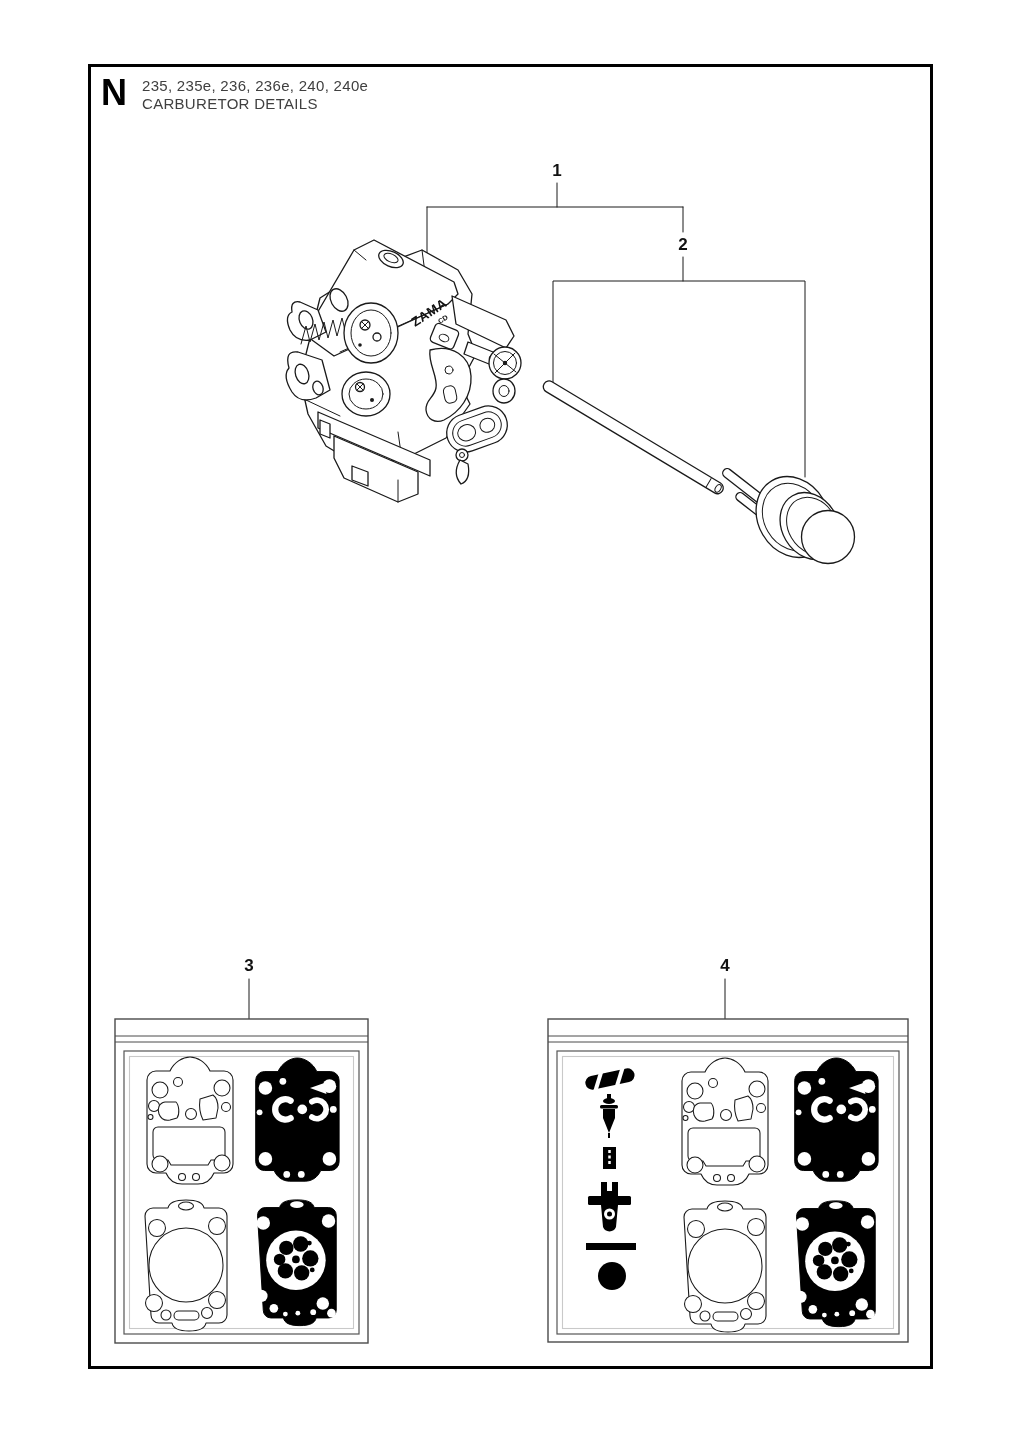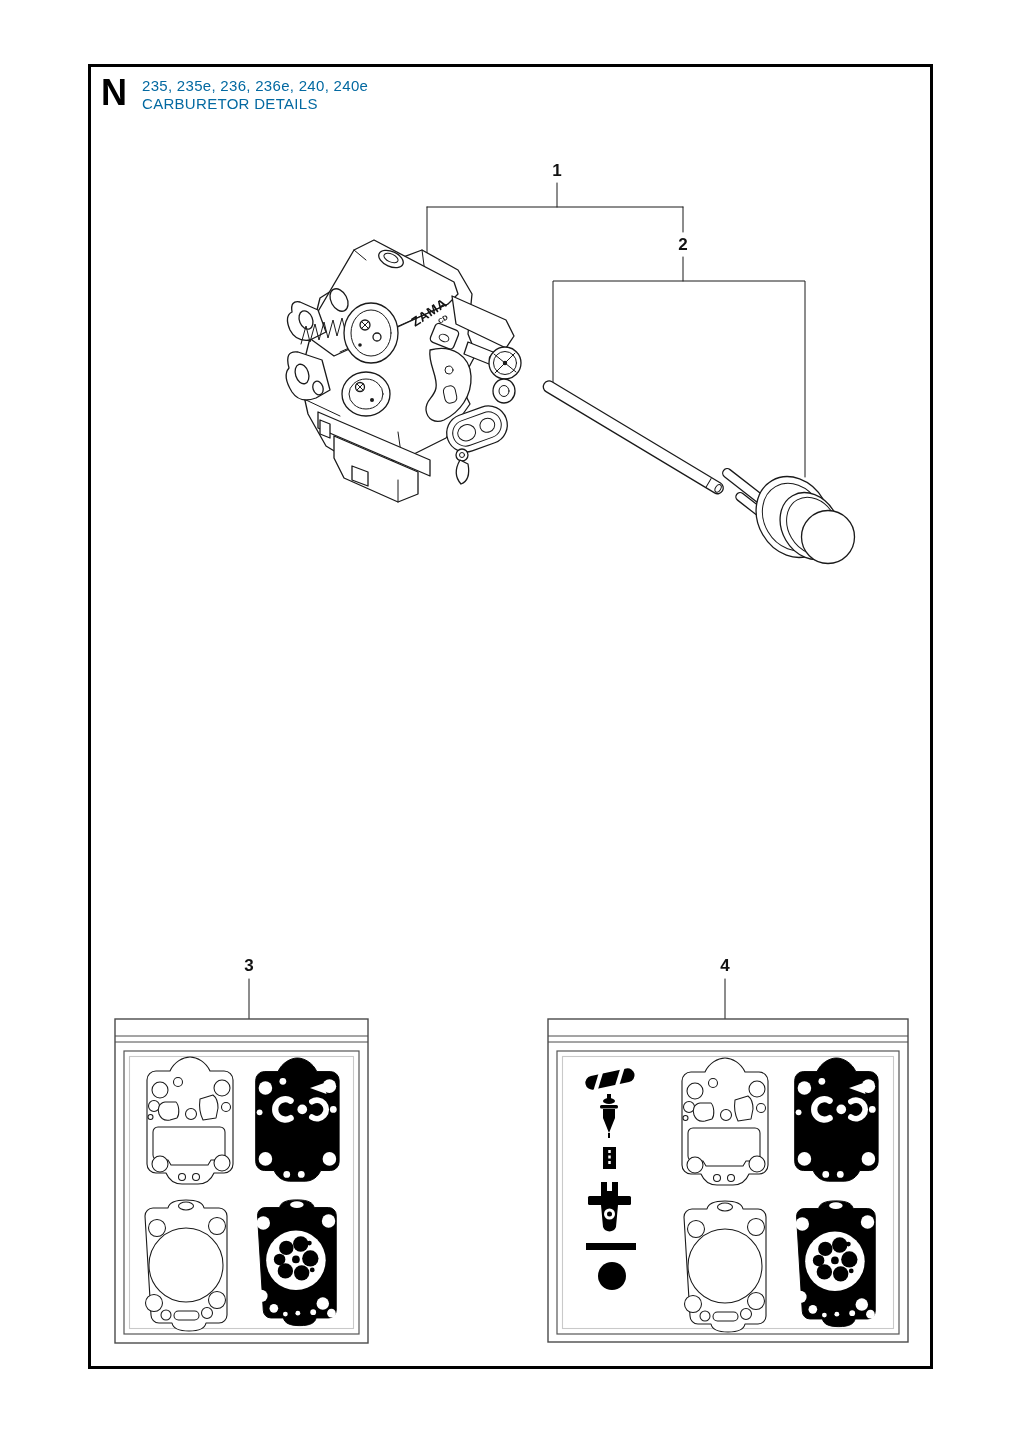--- a/index.html
+++ b/index.html
@@ -3,21 +3,21 @@
 <meta charset="utf-8">
 <style>
   html,body{margin:0;padding:0;background:#fff;}
   .page{position:relative;width:1024px;height:1435px;background:#fff;overflow:hidden;
         font-family:"Liberation Sans",sans-serif;}
   .frame{position:absolute;left:88px;top:64px;width:845px;height:1305px;border:3px solid #000;
          box-sizing:border-box;background:#fff;}
   .hdr{position:absolute;left:101px;top:76px;display:flex;align-items:flex-start;gap:15px;}
   .hdr .letter{font-size:36px;font-weight:bold;line-height:34px;color:#000;}
   .hdr .htext{padding-top:1px;}
-  .hdr .models,.hdr .title{font-size:15px;line-height:17.5px;color:#0369a1;letter-spacing:.3px;white-space:pre;}
+  .hdr .models,.hdr .title{font-size:15px;line-height:17.5px;color:#404040;letter-spacing:.3px;white-space:pre;}
   svg.diagram{position:absolute;left:0;top:0;width:1024px;height:1435px;}
   .c-part{stroke:#1a1a1a;fill:#fff;stroke-width:1.3;stroke-linejoin:round;stroke-linecap:round;}
   .c-thin{stroke:#1a1a1a;fill:none;stroke-width:1;stroke-linejoin:round;stroke-linecap:round;}
   .pkg{stroke:#4a4a4a;fill:#fff;stroke-width:1.4;}
   .pkg-line{stroke:#4a4a4a;stroke-width:1;}
   .pkg-frame{stroke:#555;fill:none;stroke-width:1.2;}
   .pkg-light{stroke:#c9c9c9;fill:none;stroke-width:1.1;}
   .g-out{stroke:#1a1a1a;fill:#fff;stroke-width:1.1;stroke-linejoin:round;}
   .g-hole{stroke:#1a1a1a;fill:#fff;stroke-width:1.05;stroke-linejoin:round;}
   .d-blk{stroke:#000;fill:#000;stroke-width:1;stroke-linejoin:round;}

